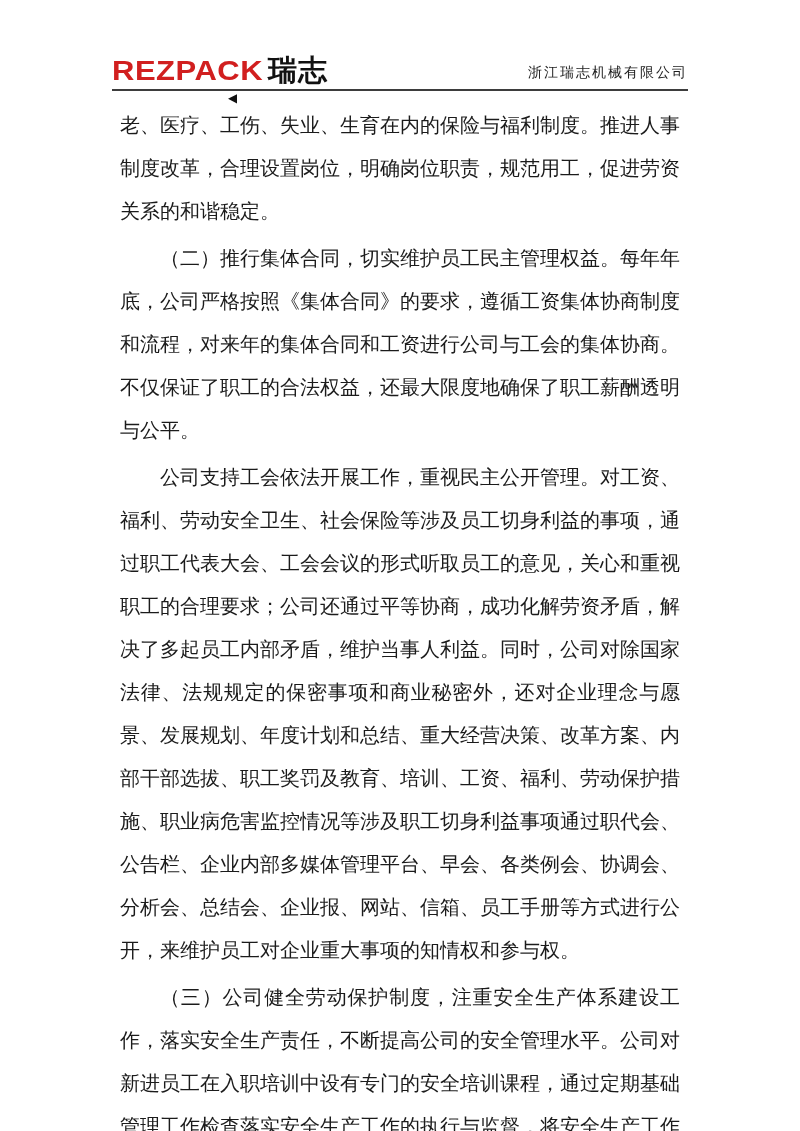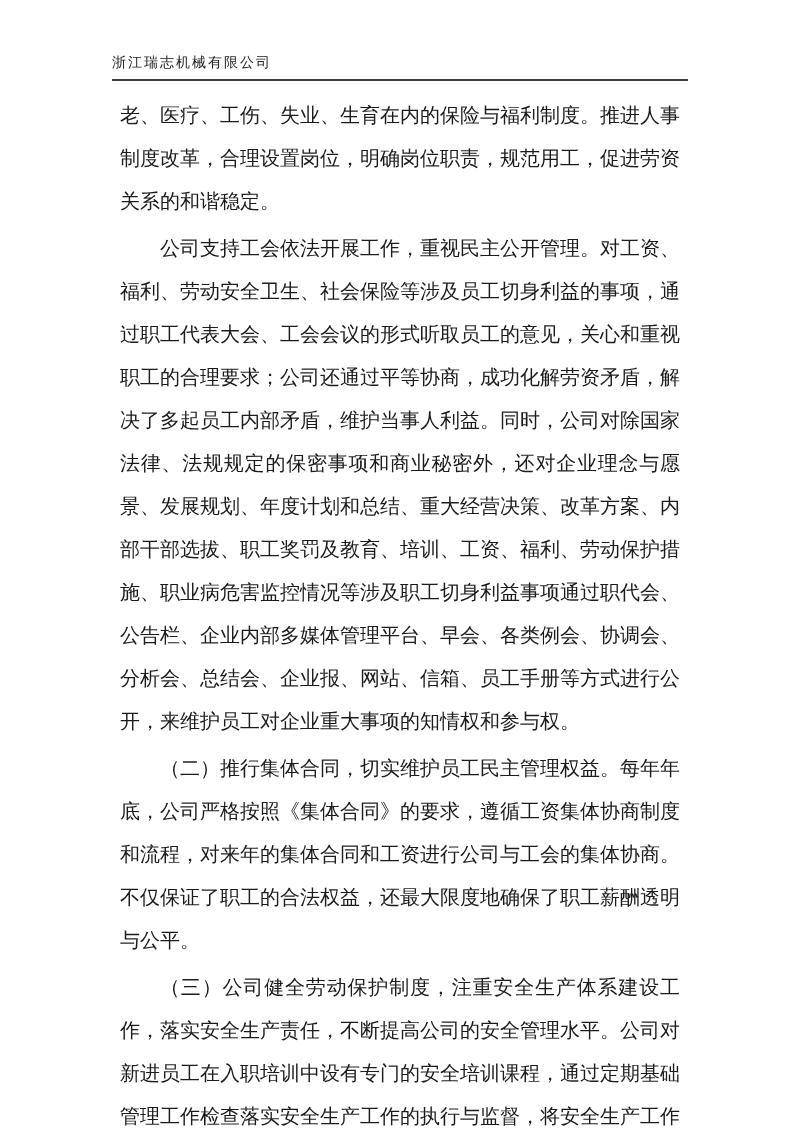--- a/index.html
+++ b/index.html
@@ -84,23 +84,30 @@
   .doc-body p.indent {
     text-indent: 2em;
   }
 </style>
 </head>
 <body>
 
 <div class="page">
 
   <div class="header">
+    <div class="logo">
+      <span class="logo-latin">REZPACK</span>
+        <span class="logo-latin" style="width:0">
+          <span class="logo-arrow"></span>
+        </span>
+      <span class="logo-cjk">瑞志</span>
+    </div>
     <div class="company-name">浙江瑞志机械有限公司</div>
   </div>
 
   <div class="doc-body">
     <p>老、医疗、工伤、失业、生育在内的保险与福利制度。推进人事制度改革，合理设置岗位，明确岗位职责，规范用工，促进劳资关系的和谐稳定。</p>
+    <p class="indent">（二）推行集体合同，切实维护员工民主管理权益。每年年底，公司严格按照《集体合同》的要求，遵循工资集体协商制度和流程，对来年的集体合同和工资进行公司与工会的集体协商。不仅保证了职工的合法权益，还最大限度地确保了职工薪酬透明与公平。</p>
     <p class="indent">公司支持工会依法开展工作，重视民主公开管理。对工资、福利、劳动安全卫生、社会保险等涉及员工切身利益的事项，通过职工代表大会、工会会议的形式听取员工的意见，关心和重视职工的合理要求；公司还通过平等协商，成功化解劳资矛盾，解决了多起员工内部矛盾，维护当事人利益。同时，公司对除国家法律、法规规定的保密事项和商业秘密外，还对企业理念与愿景、发展规划、年度计划和总结、重大经营决策、改革方案、内部干部选拔、职工奖罚及教育、培训、工资、福利、劳动保护措施、职业病危害监控情况等涉及职工切身利益事项通过职代会、公告栏、企业内部多媒体管理平台、早会、各类例会、协调会、分析会、总结会、企业报、网站、信箱、员工手册等方式进行公开，来维护员工对企业重大事项的知情权和参与权。</p>
-    <p class="indent">（二）推行集体合同，切实维护员工民主管理权益。每年年底，公司严格按照《集体合同》的要求，遵循工资集体协商制度和流程，对来年的集体合同和工资进行公司与工会的集体协商。不仅保证了职工的合法权益，还最大限度地确保了职工薪酬透明与公平。</p>
     <p class="indent">（三）公司健全劳动保护制度，注重安全生产体系建设工作，落实安全生产责任，不断提高公司的安全管理水平。公司对新进员工在入职培训中设有专门的安全培训课程，通过定期基础管理工作检查落实安全生产工作的执行与监督，将安全生产工作纳入到日常的绩效考</p>
   </div>
 
 </div>
 
 </body></html>

